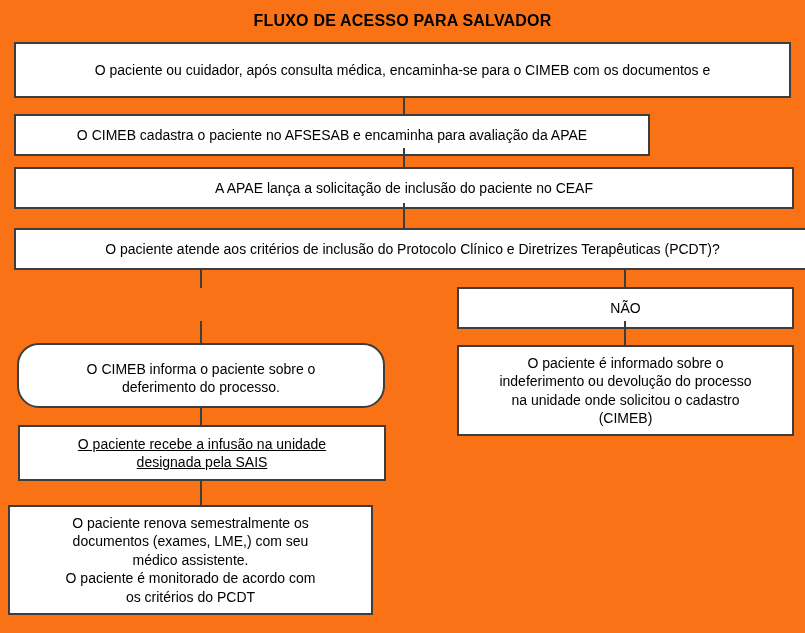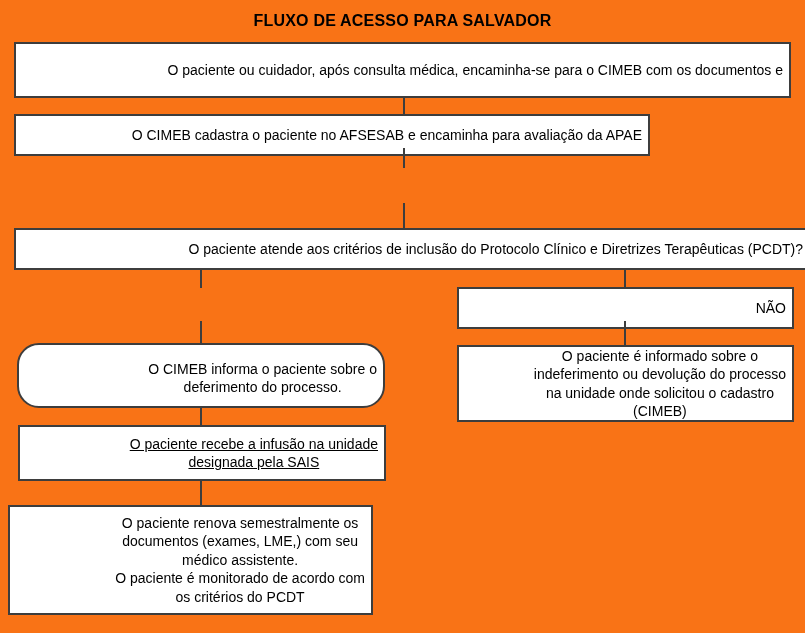--- a/index.html
+++ b/index.html
@@ -22,42 +22,42 @@
     font-weight: bold;
     letter-spacing: 0.2px;
   }
   .box {
     position: absolute;
     box-sizing: border-box;
     border: 2px solid #3d3d3d;
     background: #ffffff;
     display: flex;
     flex-direction: column;
-    align-items: flex-end;
+    align-items: center;
     justify-content: center;
     text-align: center;
     font-size: 14px;
     line-height: 18.5px;
     padding: 19px 6px;
   }
   .pre { white-space: pre-line; }
   .vline {
     position: absolute;
     width: 2px;
     background: #3d3d3d;
   }
   
   .b-initial  { left: 14px;  top: 42px;  width: 777px; height: 56px;  }
   .b-cadastro { left: 14px;  top: 114px; width: 636px; height: 35px;  }
   .b-apae     { left: 14px;  top: 167px; width: 780px; height: 37px;  }
   .b-decision { left: 14px;  top: 228px; width: 797px; height: 42px;  }
   .b-sim      { left: 18px;  top: 287px; width: 368px; height: 35px;  }
   .b-nao      { left: 457px; top: 287px; width: 337px; height: 35px;  }
   .b-defer    { left: 17px;  top: 343px; width: 368px; height: 65px;  padding-bottom: 14px; border-radius: 22px; }
-  .b-indefer  { left: 457px; top: 345px; width: 337px; height: 77px;  }
+  .b-indefer  { left: 457px; top: 345px; width: 337px; height: 91px;  }
   .b-infusao  { left: 18px;  top: 425px; width: 368px; height: 56px; text-decoration: underline;  }
   .b-renova   { left: 8px;  top: 505px; width: 365px; height: 110px; }
   
   .c1 { left: 403px; top: 97px;  height: 18px; }
   .c2 { left: 403px; top: 148px; height: 20px; }
   .c3 { left: 403px; top: 203px; height: 26px; }
   .c4 { left: 200px; top: 269px; height: 19px; }
   .c5 { left: 624px; top: 269px; height: 19px; }
   .c6 { left: 200px; top: 321px; height: 23px; }
   .c7 { left: 624px; top: 321px; height: 25px; }
@@ -76,20 +76,23 @@
   </div>
 
   <div class="vline c1"></div>
 
   <div class="box b-cadastro">
     <div class="pre">O CIMEB cadastra o paciente no AFSESAB e encaminha para avaliação da APAE</div>
   </div>
 
   <div class="vline c2"></div>
 
+  <div class="box b-apae">
+    <div class="pre">A APAE lança a solicitação de inclusão do paciente no CEAF</div>
+  </div>
 
   <div class="vline c3"></div>
 
   <div class="box b-decision">
     <div class="pre">O paciente atende aos critérios de inclusão do Protocolo Clínico e Diretrizes Terapêuticas (PCDT)?</div>
   </div>
 
   <div class="vline c4"></div>
   <div class="vline c5"></div>
 

